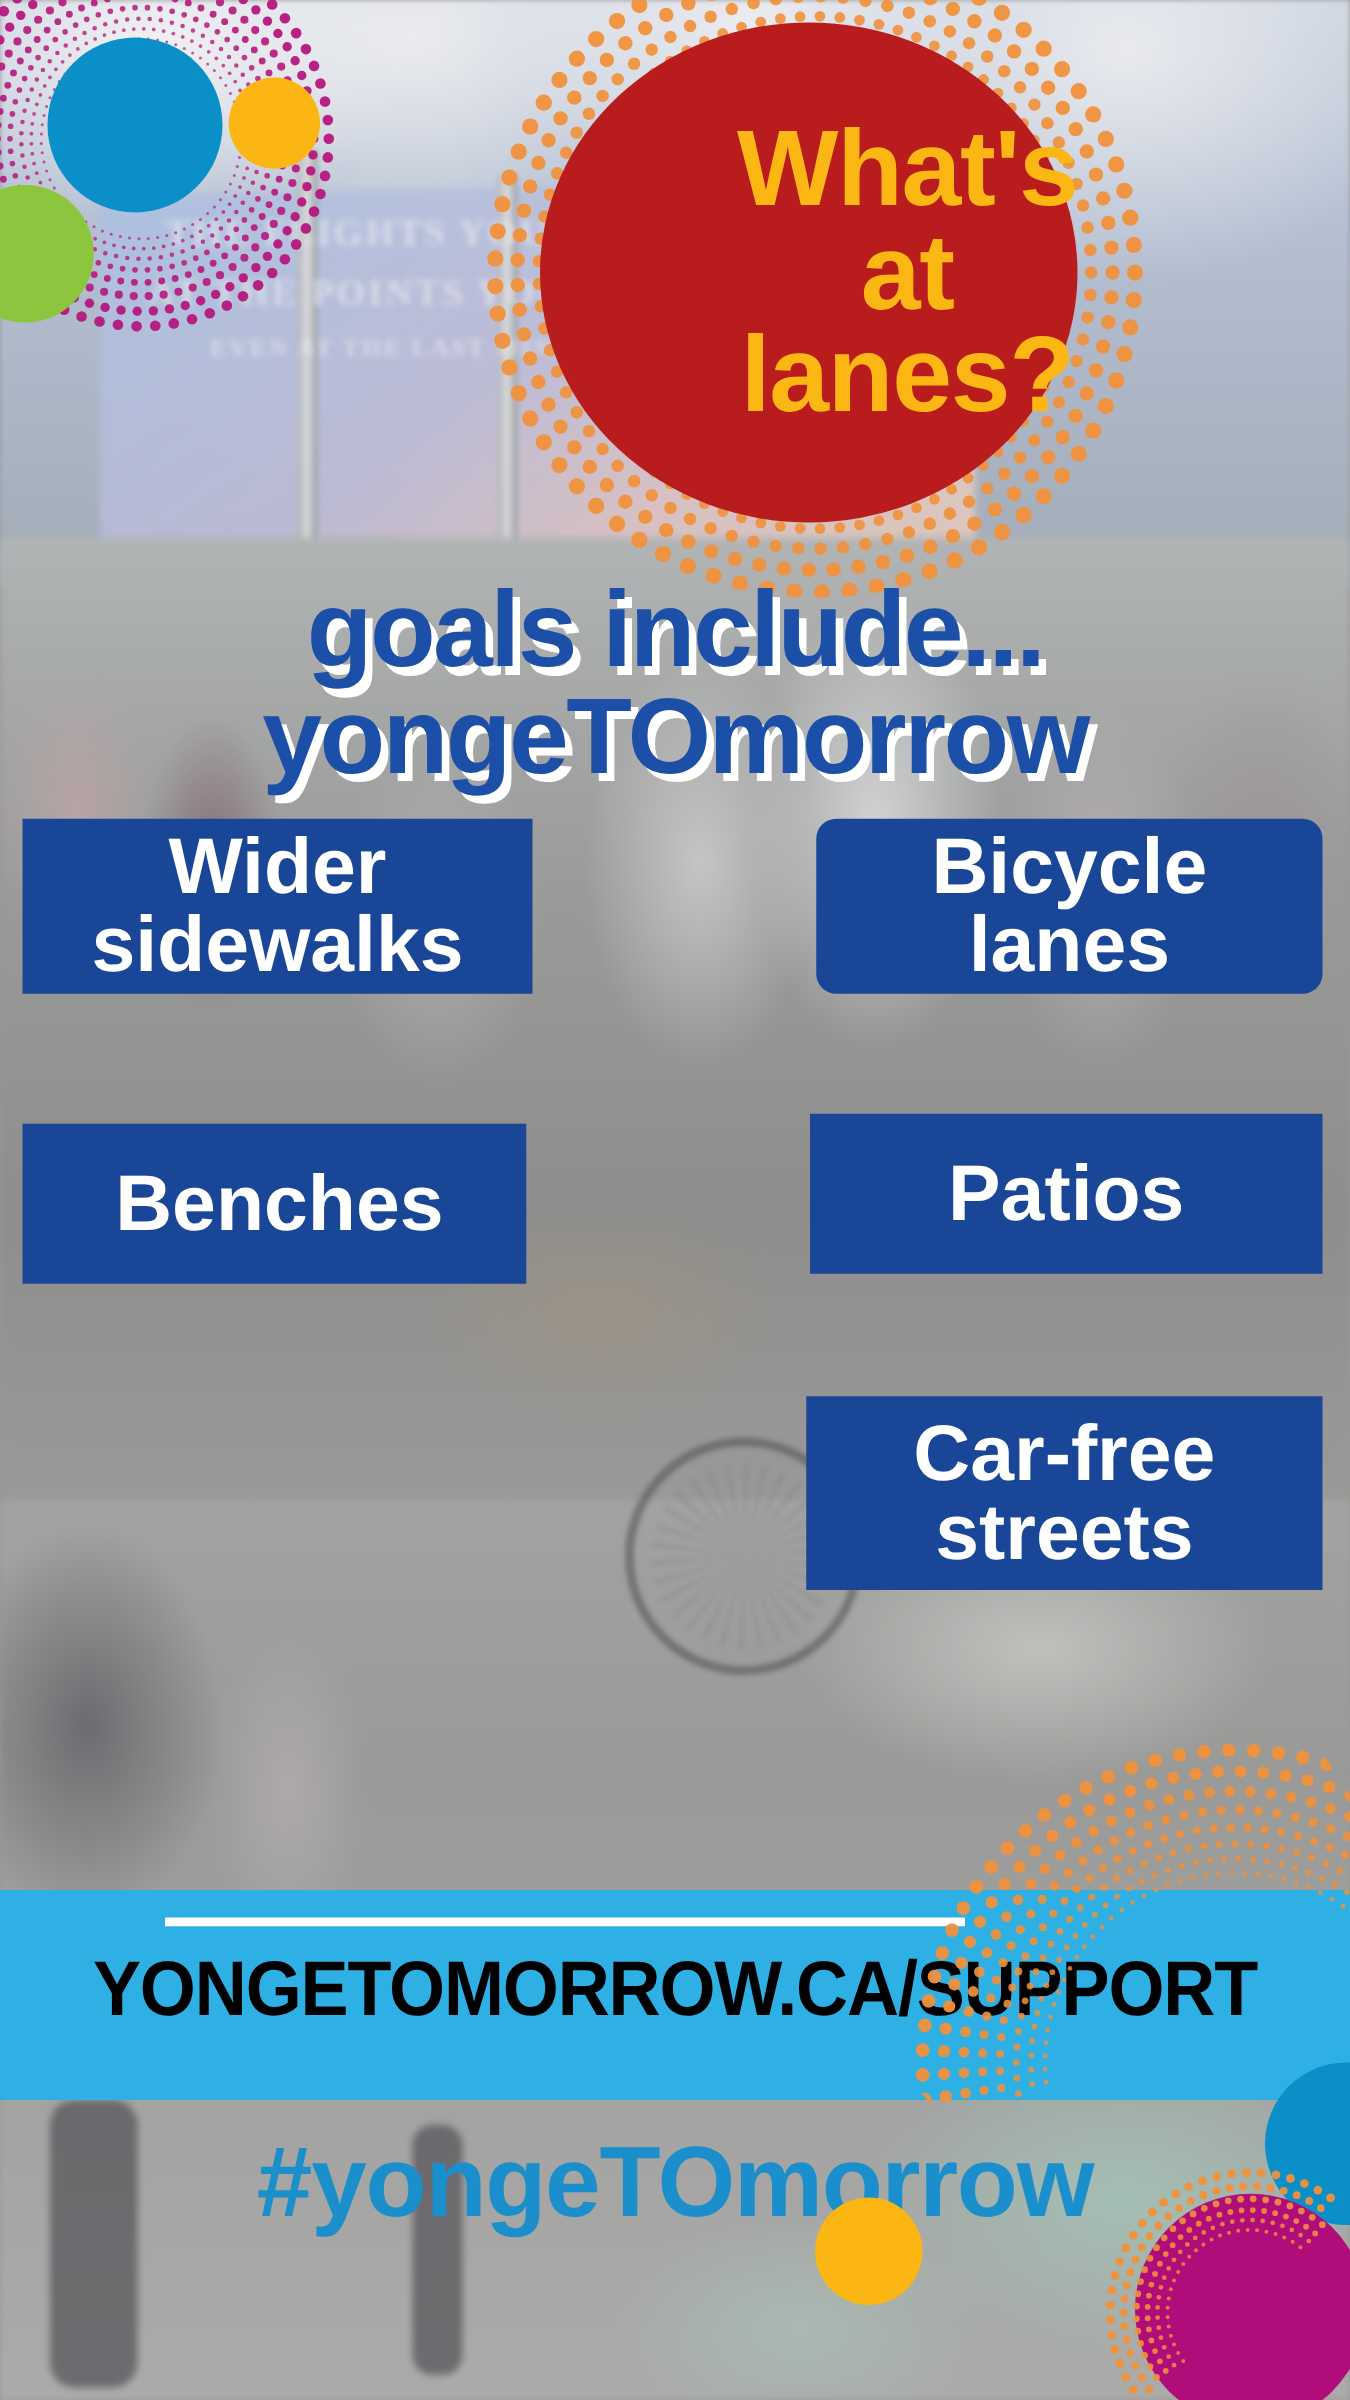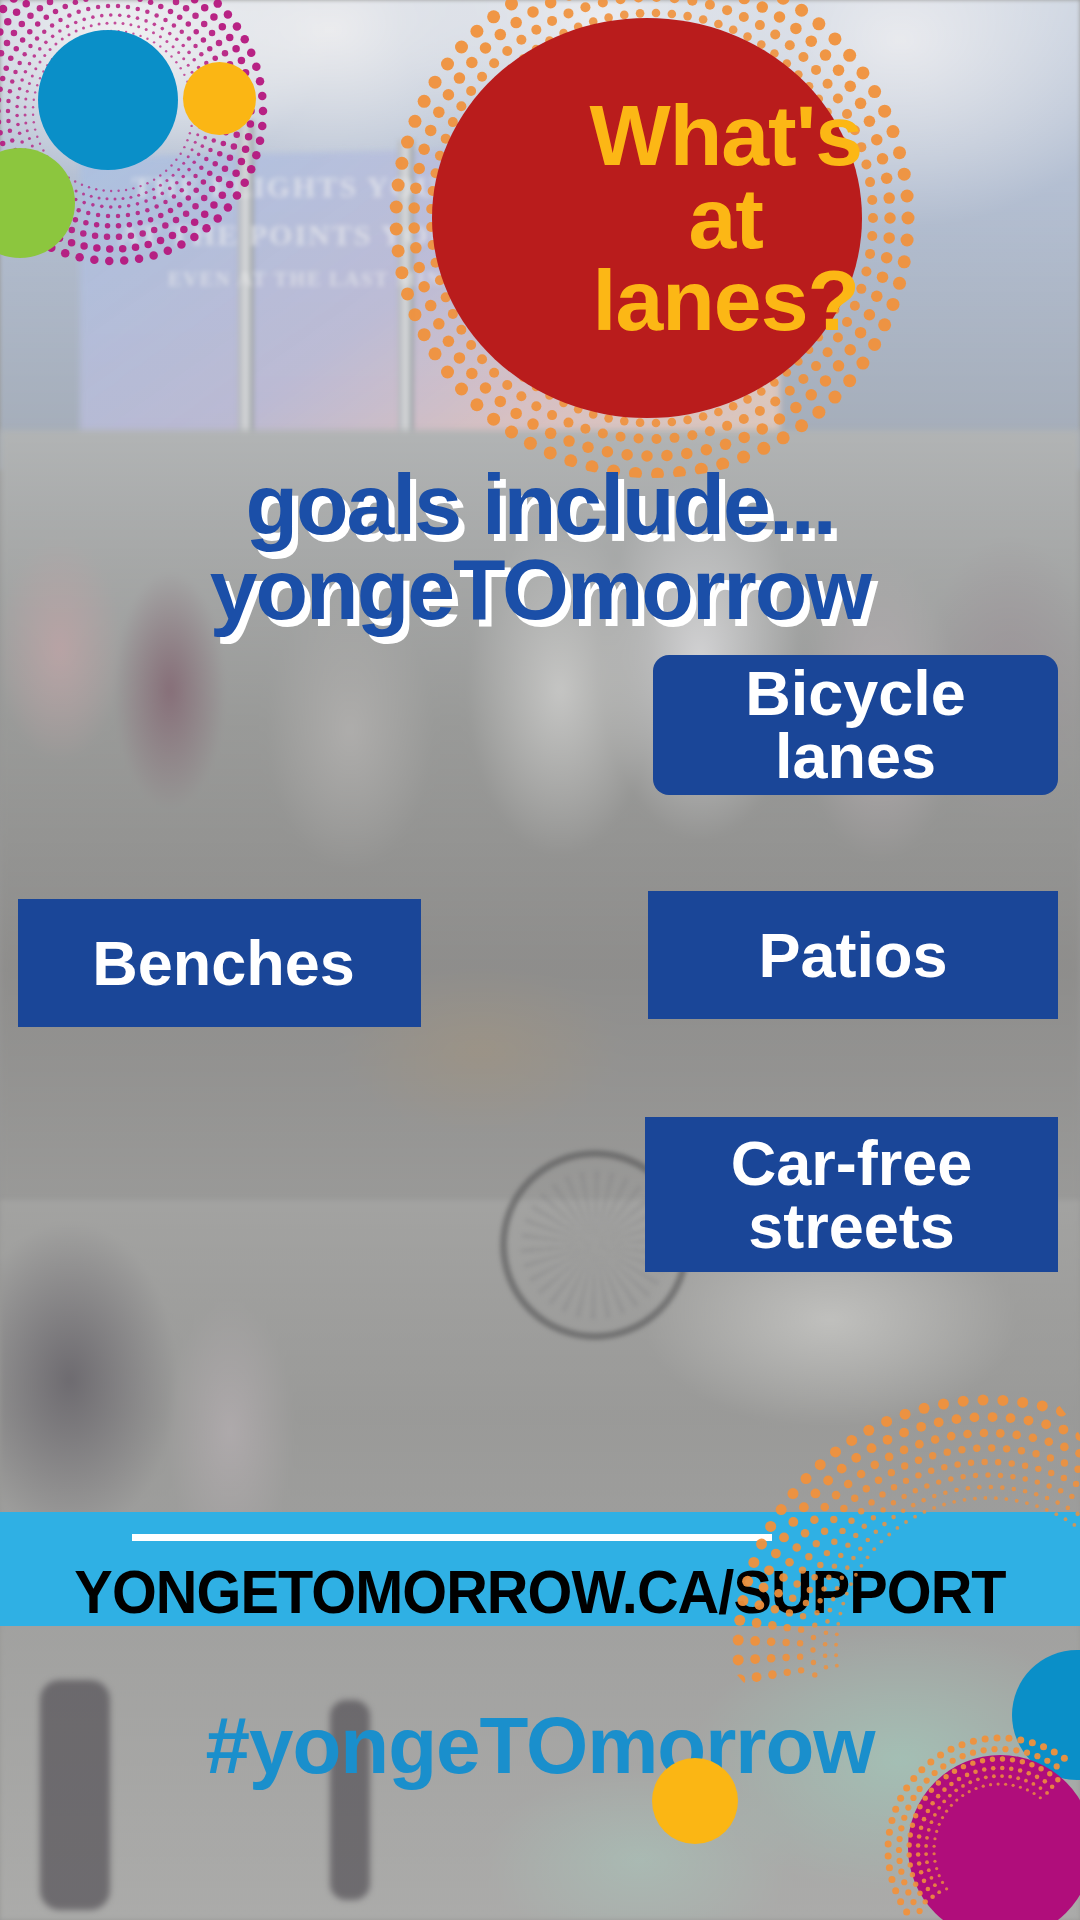--- a/index.html
+++ b/index.html
@@ -131,21 +131,21 @@
   
   .r1 .gb-left  { width:408px; height:140px; top:0; }
   .r1 .gb-right { width:405px; height:140px; top:0;border-radius:16px; }
   .r2 .gb-left  { width:403px; height:128px; top:8px;padding-left:28px; }
   .r2 .gb-right { width:410px; height:128px; top:0; }
   .r3 .gb-left  { width:408px; height:140px; top:8px; }
   .r3 .gb-right { width:413px; height:155px; top:-10px; }
 
   
   .url-banner {
-    position:absolute; left:0; top:1512px; width:1080px; height:114px;
+    position:absolute; left:0; top:1512px; width:1080px; height:168px;
     background:#2fb0e4;
   }
   .url-rule {
     position:absolute; left:132px; top:22px; width:640px; height:7px; background:#ffffff;
   }
   .url-text {
     position:absolute; left:0; top:44px; width:1080px; text-align:center;
     color:#000; font-weight:700; font-size:62px; letter-spacing:-1px;
     font-family:"Liberation Sans Narrow","Liberation Sans", sans-serif;
     transform:scaleX(.93); transform-origin:center;
@@ -1554,20 +1554,21 @@
   </div>
 
   <div class="headline">
     <span>goals include...</span>
     <span>yongeTOmorrow</span>
   </div>
 
   <div class="goals">
 
     <div class="goal-row r1">
+      <div class="goal-box gb-left">Wider sidewalks</div>
       <div class="goal-box gb-right">Bicycle lanes</div>
     </div>
 
     <div class="goal-row r2">
       <div class="goal-box gb-left">Benches</div>
       <div class="goal-box gb-right">Patios</div>
     </div>
 
     <div class="goal-row r3">
       <div class="goal-box gb-right">Car-free streets</div>

